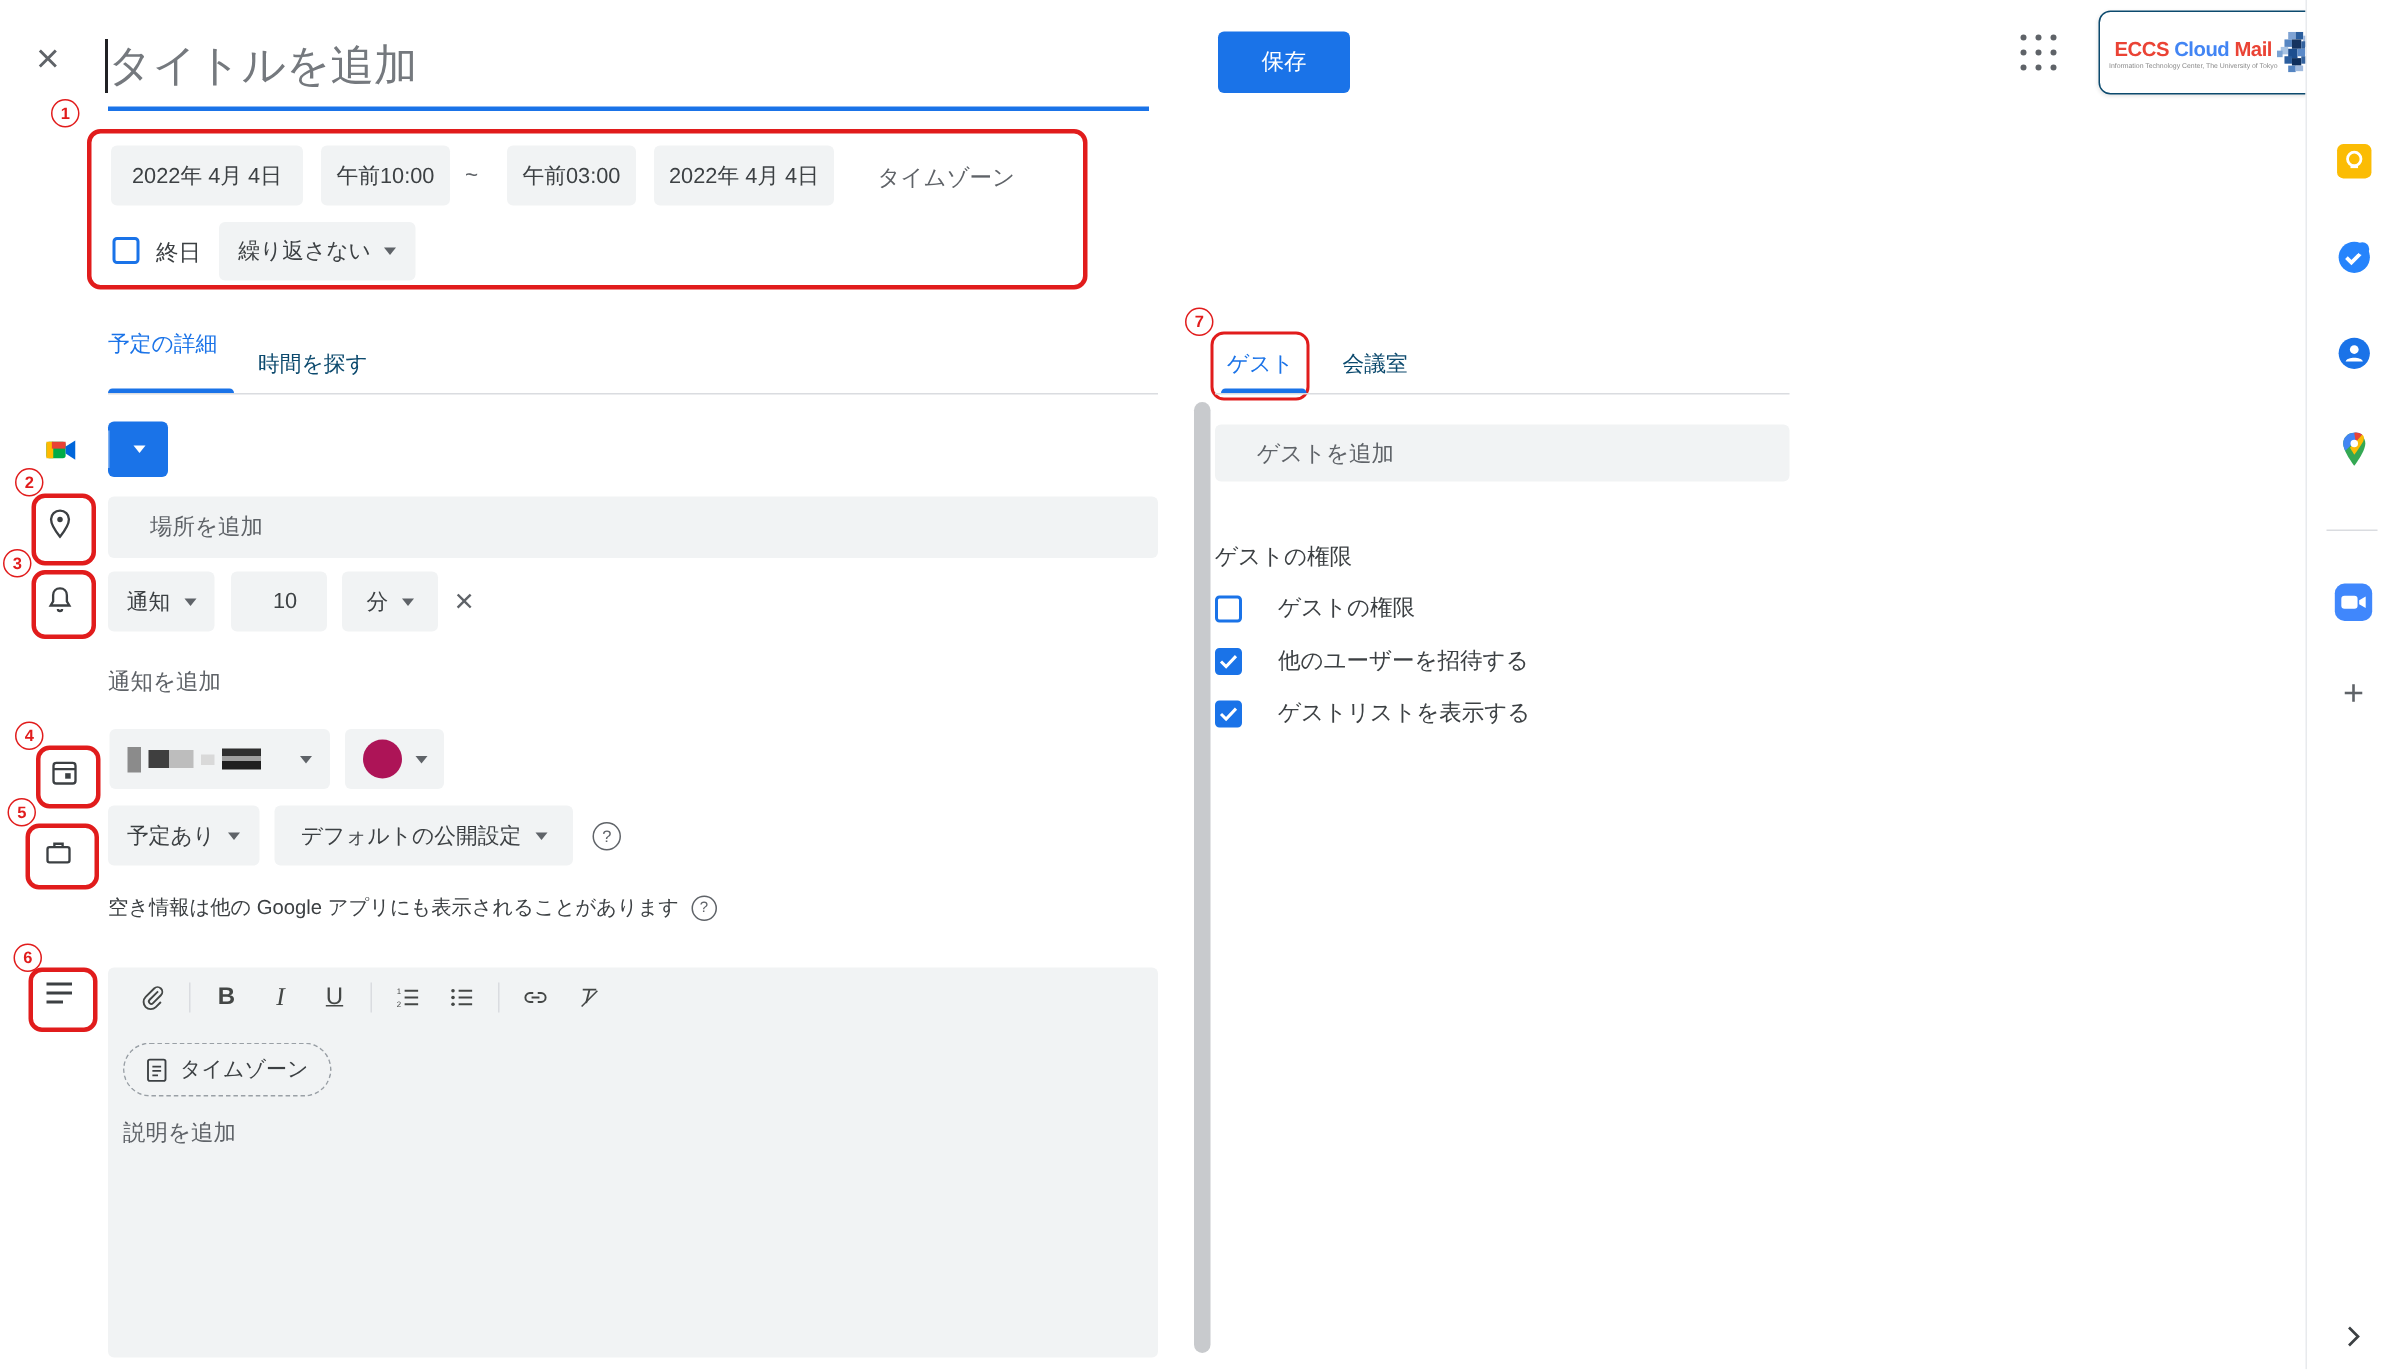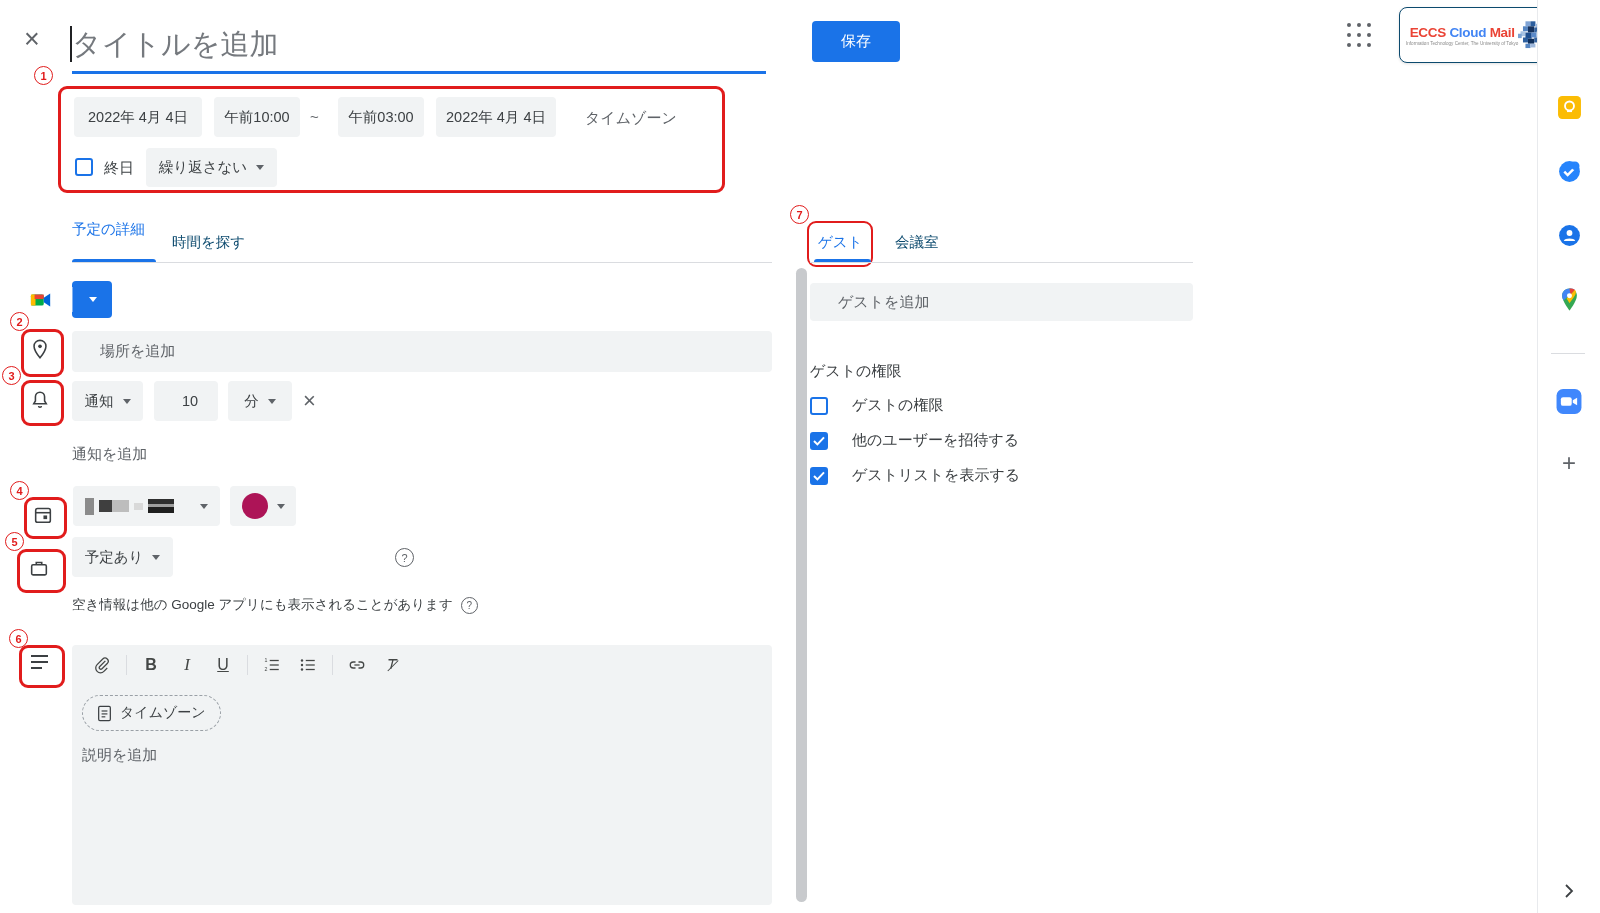--- a/index.html
+++ b/index.html
@@ -234,20 +234,24 @@
   <div class="abs" style="left:28px;top:556px;">
     <svg width="22" height="24" viewBox="0 0 24 24">
       <rect x="4" y="8.5" width="16" height="11" rx="1.5" fill="none" stroke="#3c4043" stroke-width="1.7"></rect>
       <path d="M9 8.5 V6 h6 v2.5" fill="none" stroke="#3c4043" stroke-width="1.7"></path>
     </svg>
   </div>
   <div class="abs pill" style="left:72px;top:537px;width:101px;">
     <span>予定あり</span>
       <span class="caret"></span>
   </div>
+  <div class="abs pill" style="left:183px;top:537px;width:199px;">
+    <span>デフォルトの公開設定</span>
+      <span class="caret"></span>
+  </div>
   <div class="abs help-circ" style="left:395px;top:548px;">?</div>
 
   <div class="abs" style="left:72px;top:596px;font-size:13.5px;color:#3c4043;display:flex;align-items:center;gap:8px;">
     <span>空き情報は他の Google アプリにも表示されることがあります</span>
     <span class="help-circ" style="width:15px;height:15px;font-size:10px;">?</span>
   </div>
 
   <div class="abs ann-num" style="left:9px;top:629px;">6</div>
   <div class="abs ann-box" style="left:19px;top:645px;width:40px;height:37px;"></div>
   <div class="abs" style="left:31px;top:655px;width:17px;">

